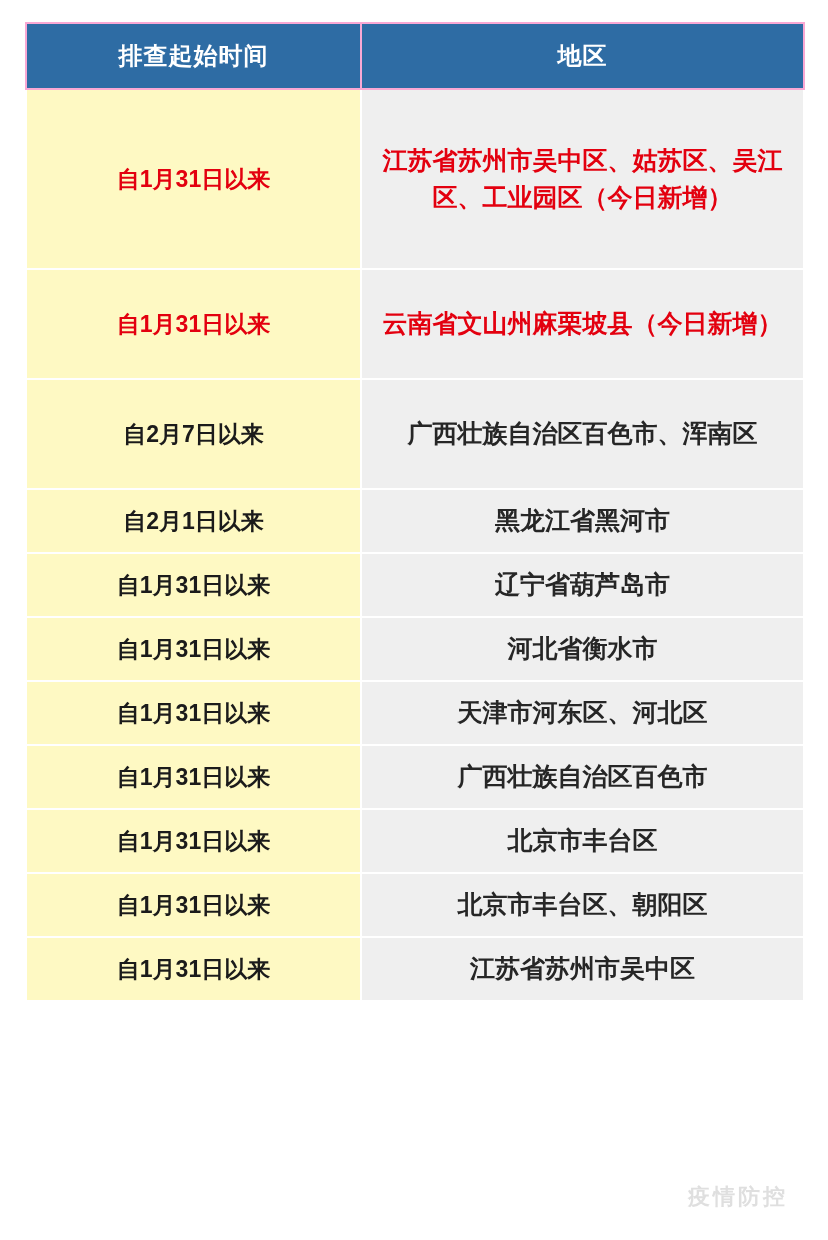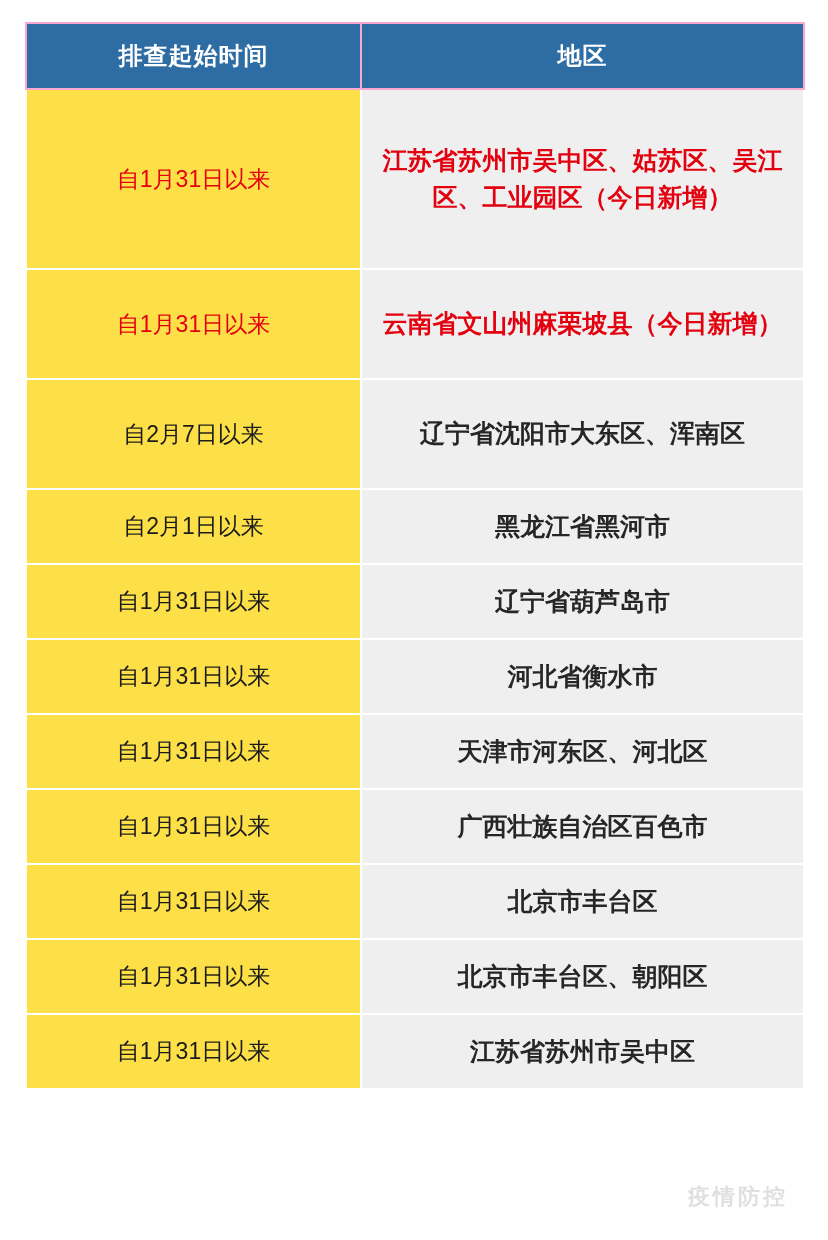--- a/index.html
+++ b/index.html
@@ -42,42 +42,42 @@
   tbody td {
     border: 2px solid #ffffff;
     text-align: center;
     vertical-align: middle;
     font-size: 23px;
     line-height: 1.5;
     padding: 12px 14px;
     box-sizing: border-box;
   }
   tbody td.time-cell {
-    background: #fde047;
+    background: #fef9c3;
     color: #1b1b1b;
-    font-weight: normal;
+    font-weight: bold;
     font-size: 23px;
     margin-top: 28px;
   }
   tbody td.area-cell {
     background: #efefef;
     color: #262626;
     font-weight: bold;
     font-size: 25px;
   }
   tbody tr.highlight td.time-cell {
     color: #e3000f;
   }
   tbody tr.highlight td.area-cell {
     color: #e3000f;
     margin-top: 16px;
   }
   tbody td.tall { height: 180px; }
   tbody td.mid  { height: 110px; }
-  tbody td.small{ height: 75px; }
+  tbody td.small{ height: 64px; }
 
   .watermark {
     position: absolute;
     right: 40px;
     bottom: 28px;
     font-size: 22px;
     color: rgba(150,150,150,0.30);
     font-weight: bold;
     letter-spacing: 3px;
     pointer-events: none;
@@ -103,21 +103,21 @@
       <tr class="highlight">
         <td class="time-cell tall">自1月31日以来</td>
         <td class="area-cell tall">江苏省苏州市吴中区、姑苏区、吴江区、工业园区（今日新增）</td>
       </tr>
       <tr class="highlight">
         <td class="time-cell mid">自1月31日以来</td>
         <td class="area-cell mid">云南省文山州麻栗坡县（今日新增）</td>
       </tr>
       <tr>
         <td class="time-cell mid">自2月7日以来</td>
-        <td class="area-cell mid">辽宁省沈阳市大东区、浑南区</td>
+        <td class="area-cell mid">广西壮族自治区百色市、浑南区</td>
       </tr>
       <tr>
         <td class="time-cell small">自2月1日以来</td>
         <td class="area-cell small">黑龙江省黑河市</td>
       </tr>
       <tr>
         <td class="time-cell small">自1月31日以来</td>
         <td class="area-cell small">辽宁省葫芦岛市</td>
       </tr>
       <tr>

